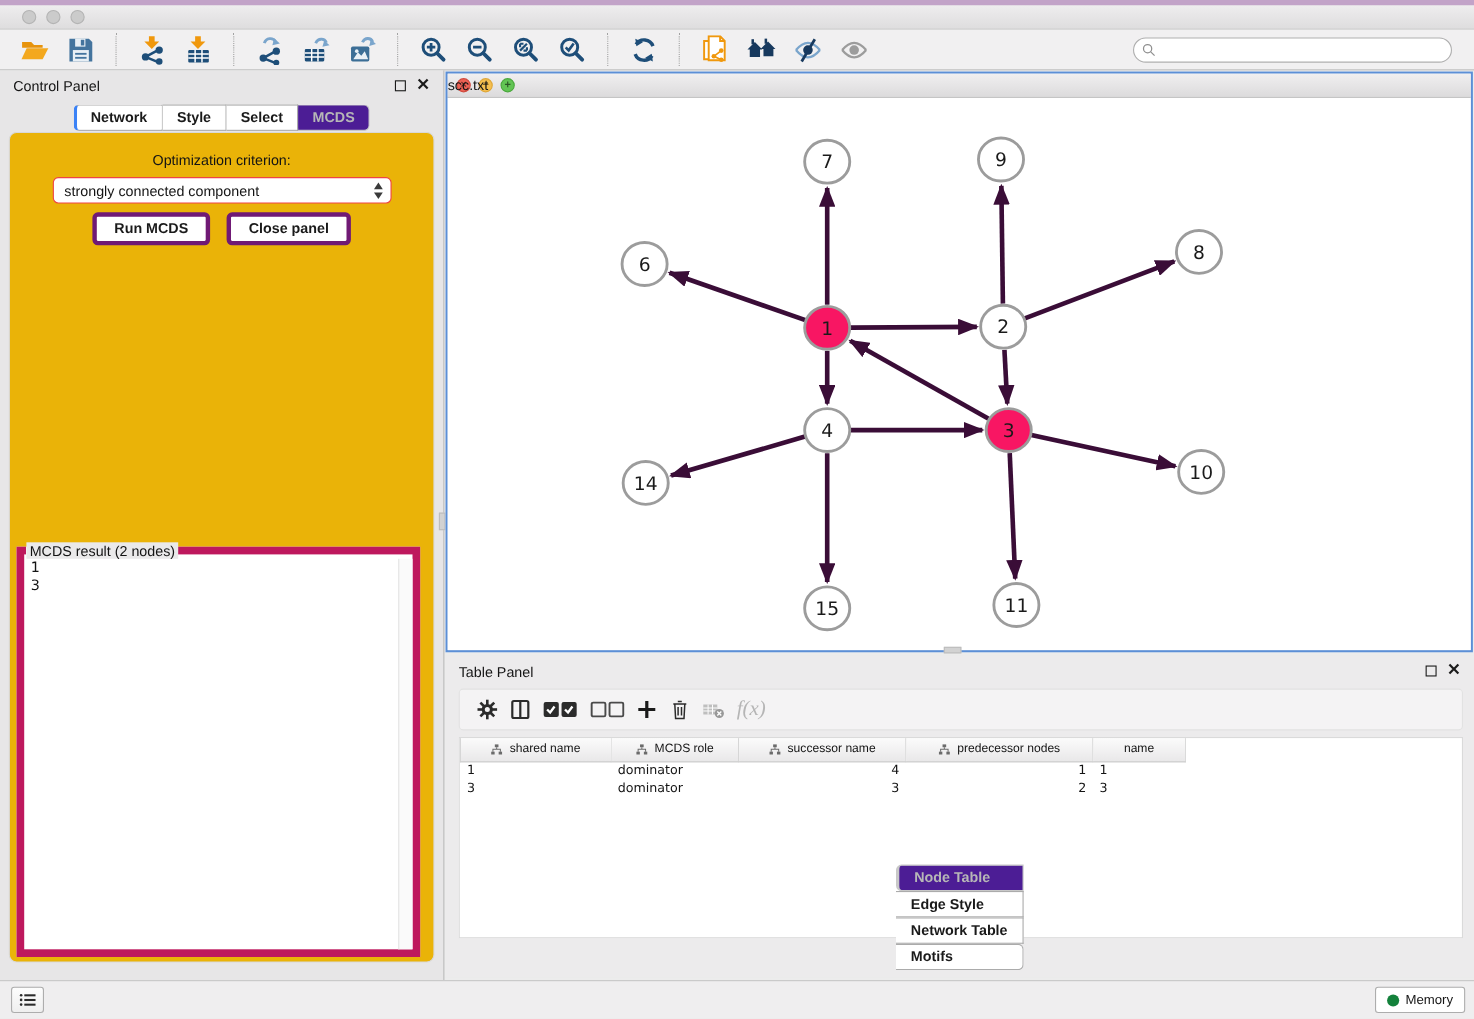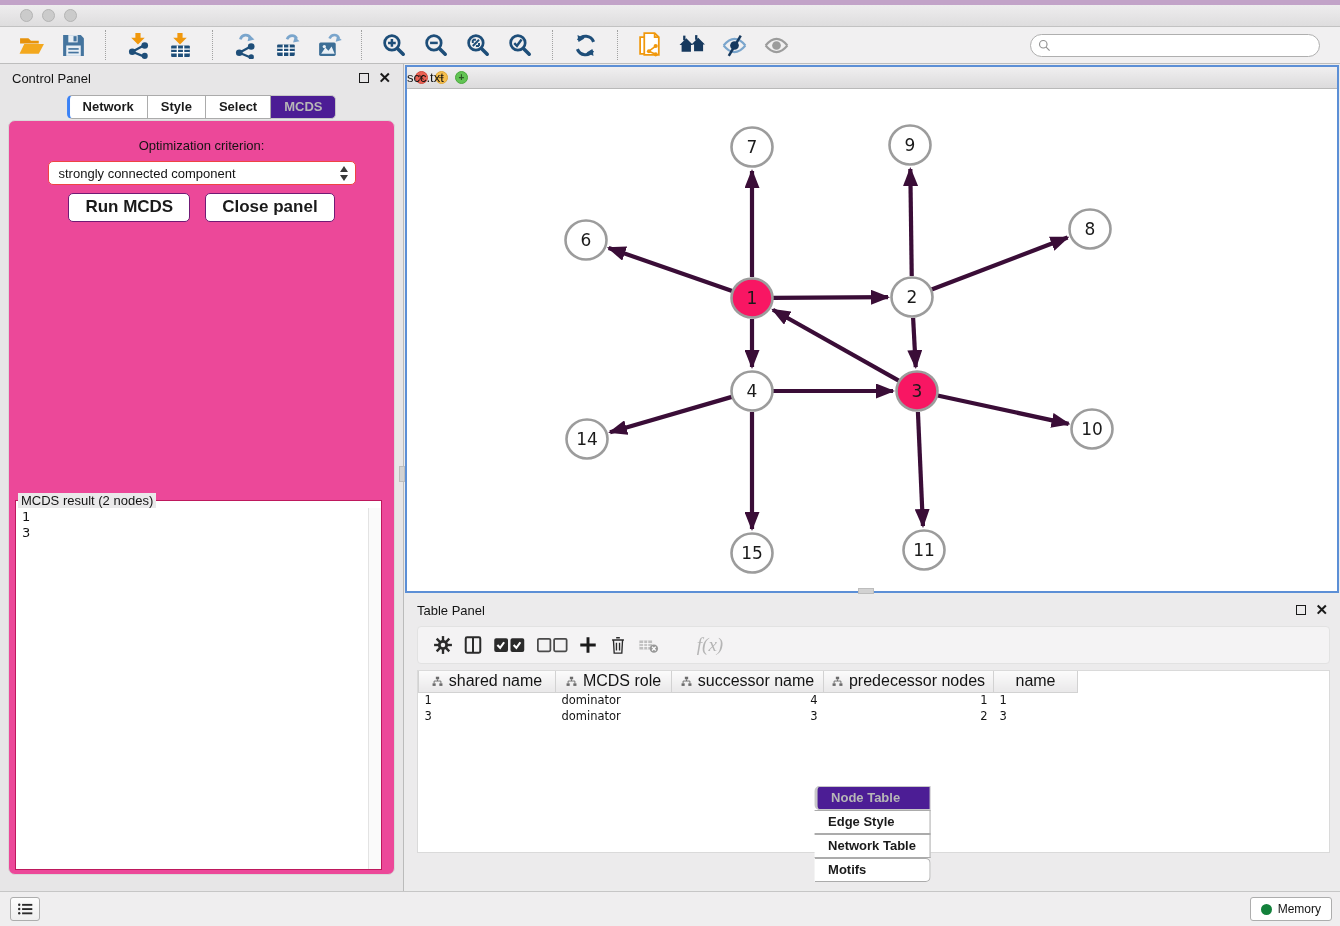--- a/index.html
+++ b/index.html
@@ -32,33 +32,33 @@
   .panel-head { height:28px; display:flex; align-items:center; padding:0 12px; font-size:13px; color:#141414; }
   .panel-controls { margin-left:auto; display:flex; align-items:center; gap:9px; }
   .float-sq { width:10px; height:10px; border:1.6px solid #1A1A1A; display:inline-block; }
   .close-x { font-size:15px; font-weight:bold; color:#1A1A1A; line-height:10px; }
   .cp-tabs { position:absolute; top:31px; left:50%; transform:translateX(-50%); display:flex; }
   .seg { font-size:13px; font-weight:600; color:#1A1A1A; background:#FFFFFF; border:1px solid #ABABAB;
     border-left:none; padding:3px 13px 4px; white-space:nowrap; }
   .seg:first-child { border-left:3px solid #3b82f6; border-radius:5px 0 0 5px; }
   .seg.last { border-radius:0 5px 5px 0; }
   .seg.disabled-active { background:#4c1d95; color:#B7B7B7; border-color:#C8C8C8; }
-  .cp-content { position:absolute; top:56px; left:8px; right:8px; bottom:16px; background:#ec4899;
+  .cp-content { position:absolute; top:56px; left:8px; right:8px; bottom:16px; background:#eab308;
     border:1px solid #D9D9D9; border-radius:7px; }
   .opt-label { position:absolute; top:17px; width:100%; text-align:center; font-size:13px; color:#141414; }
   .dropdown { position:absolute; top:40px; left:50%; transform:translateX(-50%); width:308px; height:24px;
     background:#FFFFFF; border:1px solid #ef4444; border-radius:5px; display:flex; align-items:center;
     padding:0 22px 0 10px; font-size:13px; color:#141414; }
   .stepper { position:absolute; right:7px; top:4px; display:flex; flex-direction:column; gap:3px; }
   .stepper .up { width:0; height:0; border-left:4px solid transparent; border-right:4px solid transparent; border-bottom:6px solid #3A3A3A; }
   .stepper .down { width:0; height:0; border-left:4px solid transparent; border-right:4px solid transparent; border-top:6px solid #3A3A3A; }
   .btn-row { position:absolute; top:72px; width:100%; display:flex; justify-content:center; gap:15px; }
-  .btn { background:#FFFFFF; border:1px solid #701a75; border-radius:5px; font-size:17px; font-weight:600;
+  .btn { background:#FFFFFF; border:4px solid #701a75; border-radius:5px; font-size:13px; font-weight:600;
     color:#1A1A1A; padding:3px 16px 4px; font-family:inherit; }
-  .result-fs { position:absolute; top:372px; left:6px; right:12px; bottom:4px; border:1px solid #be185d;
+  .result-fs { position:absolute; top:372px; left:6px; right:12px; bottom:4px; border:7px solid #be185d;
     background:#FFFFFF; }
   .result-fs legend { font-size:13px; color:#141414; background:#EAE9EA; padding:0 3px; margin-left:2px; }
   .result-text { font-size:13px; color:#141414; line-height:16px; padding:1px 6px; white-space:pre;
     font-family:"DejaVu Sans",sans-serif; }
   .result-scroll { position:absolute; top:0; right:0; bottom:0; width:13px; background:#FAFAFA; border-left:1px solid #E3E3E3; }
 
   .v-grip { position:absolute; left:399px; top:466px; width:6px; height:16px; background:#D2D2D2; border:1px solid #BDBDBD; }
 
   
   .net-window { position:absolute; left:405px; top:65px; width:934px; height:528px; background:#FFFFFF;
@@ -77,21 +77,21 @@
   
   .table-panel { position:absolute; left:405px; top:596px; width:935px; height:293px; background:#ECEBEC; }
   .tp-toolbar { position:absolute; top:30px; left:12px; right:10px; height:38px; background:#F4F3F4;
     border:1px solid #E2E2E2; border-radius:4px; display:flex; align-items:center; padding:0 10px; }
   .tp-icon { height:30px; min-width:30px; padding:0 5px; display:flex; align-items:center; justify-content:center; }
   .tp-icon svg { height:20px; }
   .fx-label { font-family:"Liberation Serif",serif; font-style:italic; font-size:19px; color:#AFAFAF; }
   .tp-table-wrap { position:absolute; top:74px; left:12px; right:10px; bottom:36px; background:#FFFFFF;
     border:1px solid #DADADA; overflow:hidden; }
   table.node-table { border-collapse:collapse; font-size:12px; color:#141414; table-layout:fixed; }
-  table.node-table th { height:21px; font-weight:normal; font-size:16px; background:linear-gradient(#FBFBFB,#E9E8E9);
+  table.node-table th { height:21px; font-weight:normal; font-size:11px; background:linear-gradient(#FBFBFB,#E9E8E9);
     border:1px solid #D2D2D2; border-top:none; text-align:center; position:relative; padding:0 4px; }
   table.node-table th .th-inner { display:flex; align-items:center; justify-content:center; gap:6px; }
   table.node-table th svg { width:11px; height:11px; flex:0 0 auto; }
   table.node-table td { height:16px; padding:0 6px; font-family:"DejaVu Sans",sans-serif; font-size:11.5px; }
   table.node-table td.r { text-align:right; }
   .tp-tabs { position:absolute; bottom:7px; left:50%; transform:translateX(-50%); display:flex;flex-direction:column; }
   .tp-tabs .seg { padding:3px 14px 4px; }
 
   
   .statusbar { position:absolute; bottom:0; left:0; right:0; height:35px; background:#EFEEEF; border-top:1px solid #C6C6C6; }
@@ -455,21 +455,21 @@
         <span class="tp-icon" style="opacity: 0.9;">
           <svg viewBox="0 0 24 22">
             <rect x="1.5" y="6" width="14" height="10" fill="#B9B9B9"></rect>
             <g stroke="#fff" stroke-width="1">
               <path d="M1.5 9.5h14M1.5 12.5h14M6.3 6v10M10.7 6v10"></path>
             </g>
             <circle cx="17.5" cy="15" r="4.6" fill="#8F8F8F"></circle>
             <path d="M15.5 13l4 4M19.5 13l-4 4" stroke="#fff" stroke-width="1.4"></path>
           </svg>
         </span>
-        <span class="tp-icon" style="opacity: 0.9; margin-left: 27px;">
+        <span class="tp-icon" style="opacity: 0.9;">
           <span class="fx-label">f(x)</span>
         </span>
       </div>
     <div class="tp-table-wrap">
       <table class="node-table" id="node-table">
         <thead>
             <tr id="node-table-head">
               <th style="width: 137px;">
                 <span class="th-inner">
                   <svg viewBox="0 0 12 12">

